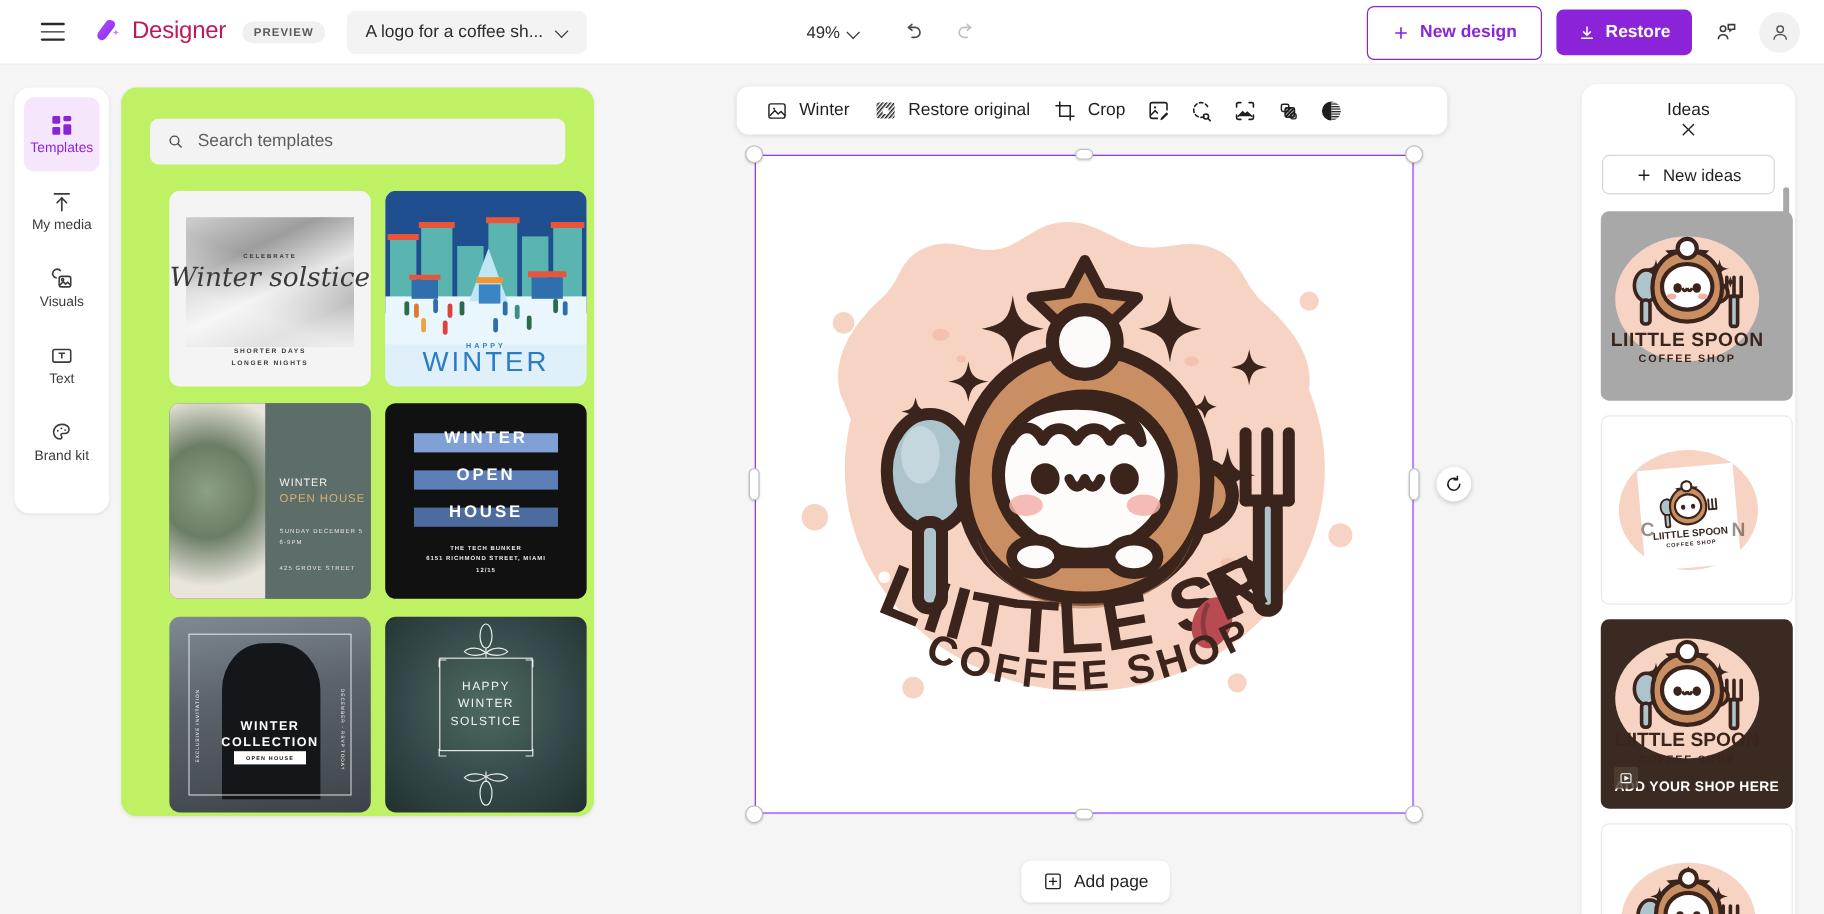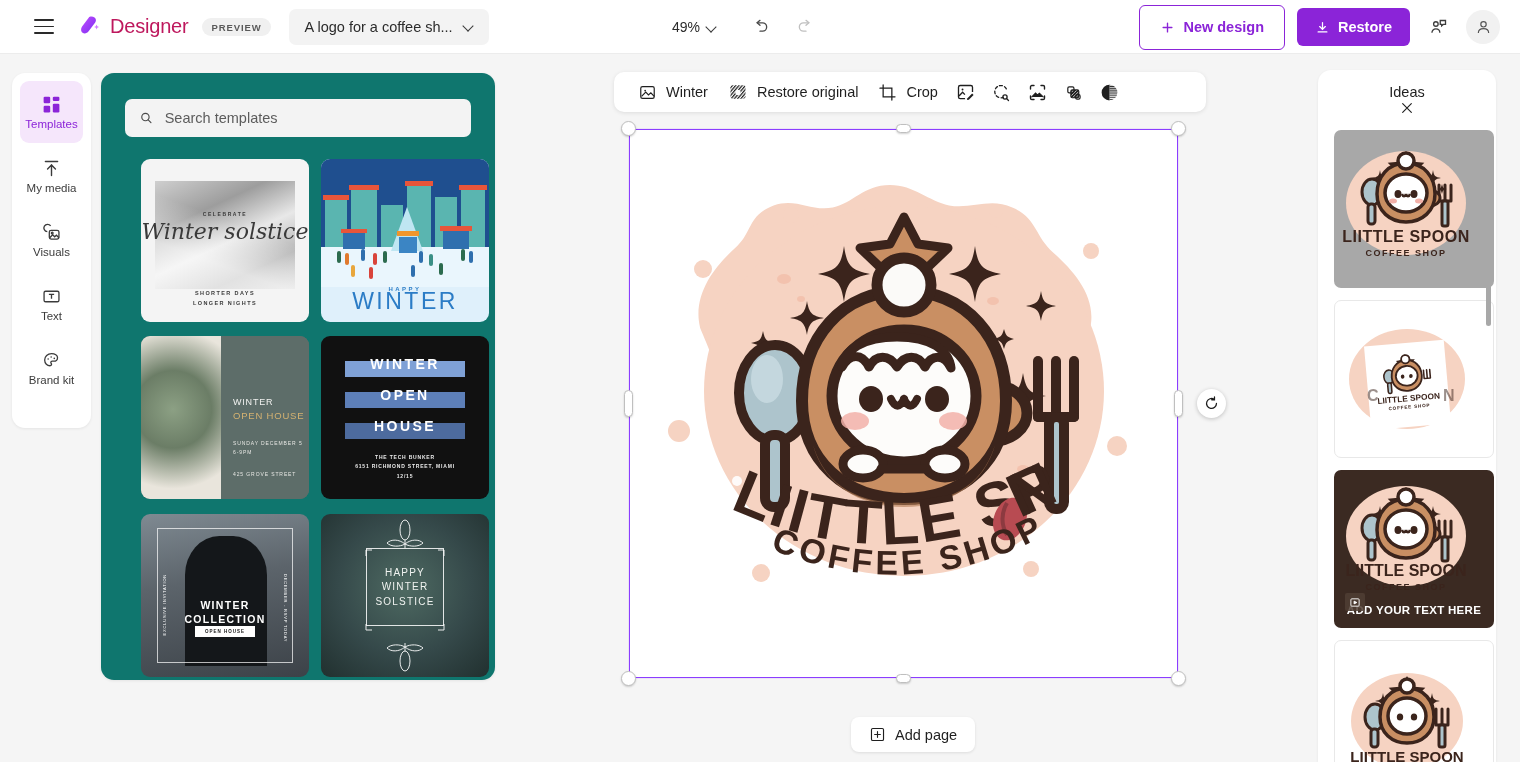--- a/index.html
+++ b/index.html
@@ -78,21 +78,21 @@
     width: 63px; height: 62px; border-radius: 9px; display: flex;
     flex-direction: column; align-items: center; justify-content: center;
     gap: 4px; cursor: pointer; color: #3b3b3b;
   }
   .rail-item.active { background: #f5e6fb; color: #8b24d8; }
   .rail-label { font-size: 11.5px; line-height: 1; }
 
   
   .tpl-panel {
     position: absolute; left: 101px; top: 73px; width: 394px; height: 607px;
-    background: #0f766e; border-radius: 13px; overflow: hidden;
+    background: #bef264; border-radius: 13px; overflow: hidden;
     box-shadow: 0 1px 3px rgba(0,0,0,0.07);
   }
   .tpl-search {
     margin: 26px 24px 0; height: 38px; background: #f3f3f3; border-radius: 7px;
     display: flex; align-items: center; gap: 11px; padding: 0 14px;
   }
   .tpl-search input {
     border: none; background: transparent; outline: none; font-size: 14.5px;
     color: #2b2b2b; width: 100%; font-family: "Liberation Sans", sans-serif;
   }
@@ -690,20 +690,26 @@
 </div>
 
 <div class="ideas">
   <div class="ideas-hd">
     <span class="ideas-title">Ideas</span>
     <svg width="16" height="16" viewBox="0 0 24 24" stroke="#1f1f1f" stroke-width="1.7" stroke-linecap="round" style="cursor:pointer">
       <path d="M5.5 5.5l13 13M18.5 5.5l-13 13"></path>
     </svg>
   </div>
 
+  <div class="ideas-new">
+    <svg width="14" height="14" viewBox="0 0 24 24" stroke="#1f1f1f" stroke-width="2" stroke-linecap="round">
+      <path d="M12 5v14M5 12h14"></path>
+    </svg>
+    <span>New ideas</span>
+  </div>
 
   <div class="ideas-list">
 
     <div class="idea-card idea-1">
       <svg viewBox="0 0 144 158" width="144" height="158">
         <ellipse cx="72" cy="73" rx="60" ry="52" fill="#f6d3c2"></ellipse>
         <path d="M72 24l5 9 10 1-7 7 2 10-10-5-10 5 2-10-7-7 10-1z" fill="#c98f63" stroke="#3b241c" stroke-width="3"></path>
         <g fill="#3b241c">
           <path d="M46 40c1 6 2 7 8 8-6 1-7 2-8 8-1-6-2-7-8-8 6-1 7-2 8-8z"></path>
           <path d="M99 40c1 6 2 7 8 8-6 1-7 2-8 8-1-6-2-7-8-8 6-1 7-2 8-8z"></path>
@@ -773,21 +779,21 @@
         <ellipse cx="96" cy="64" rx="10" ry="8" fill="#c98f63" stroke="#3b241c" stroke-width="3"></ellipse>
         <path d="M72 29c-18 0-29 14-29 31 0 17 13 28 29 28s29-11 29-28c0-17-11-31-29-31z" fill="#c98f63" stroke="#3b241c" stroke-width="3.5"></path>
         <circle cx="72" cy="27" r="8" fill="#fff" stroke="#3b241c" stroke-width="3.5"></circle>
         <ellipse cx="72" cy="59" rx="21" ry="19" fill="#fff" stroke="#3b241c" stroke-width="3.5"></ellipse>
         <ellipse cx="64" cy="60" rx="3.5" ry="4" fill="#3b241c"></ellipse>
           <ellipse cx="80" cy="60" rx="3.5" ry="4" fill="#3b241c"></ellipse>
         <path d="M68 60c1 3 3 3 4 0M72 60c1 3 3 3 4 0" stroke="#3b241c" stroke-width="2.4" fill="none"></path>
         <text x="72" y="106" text-anchor="middle" font-family="Liberation Sans, sans-serif" font-size="16" font-weight="700" fill="#3b241c">LIITTLE SPOON</text>
         <text x="72" y="120" text-anchor="middle" font-family="Liberation Sans, sans-serif" font-size="9" font-weight="700" fill="#3b241c" letter-spacing="1.5">COFFEE SHOP</text>
       </svg>
-      <div class="idea-txt">ADD YOUR TEXT HERE</div>
+      <div class="idea-txt">ADD YOUR SHOP HERE</div>
       <div class="idea-play">
         <svg width="12" height="11" viewBox="0 0 24 24" fill="none" stroke="#fff" stroke-width="2">
           <rect x="3" y="4" width="18" height="16" rx="2"></rect>
             <path d="M10 9l6 3-6 3z" fill="#fff"></path>
         </svg>
       </div>
     </div>
 
     <div class="idea-card idea-4">
       <svg viewBox="0 0 144 158" width="144" height="158">

